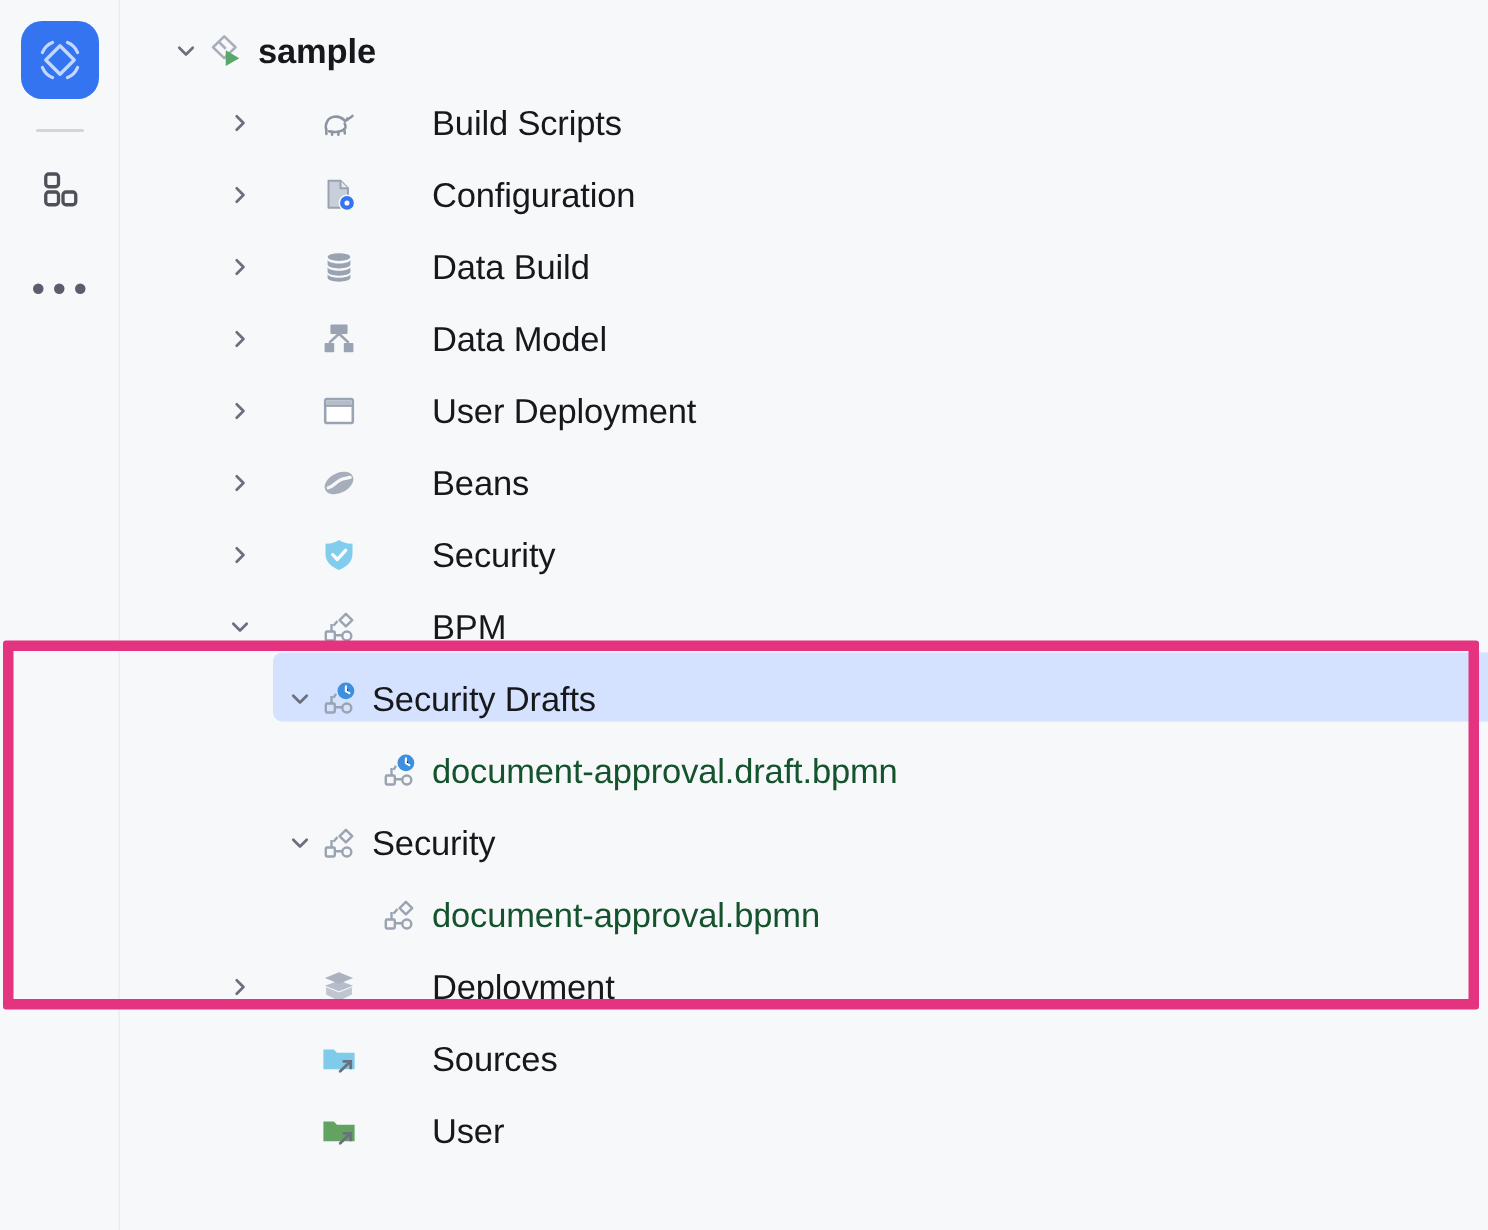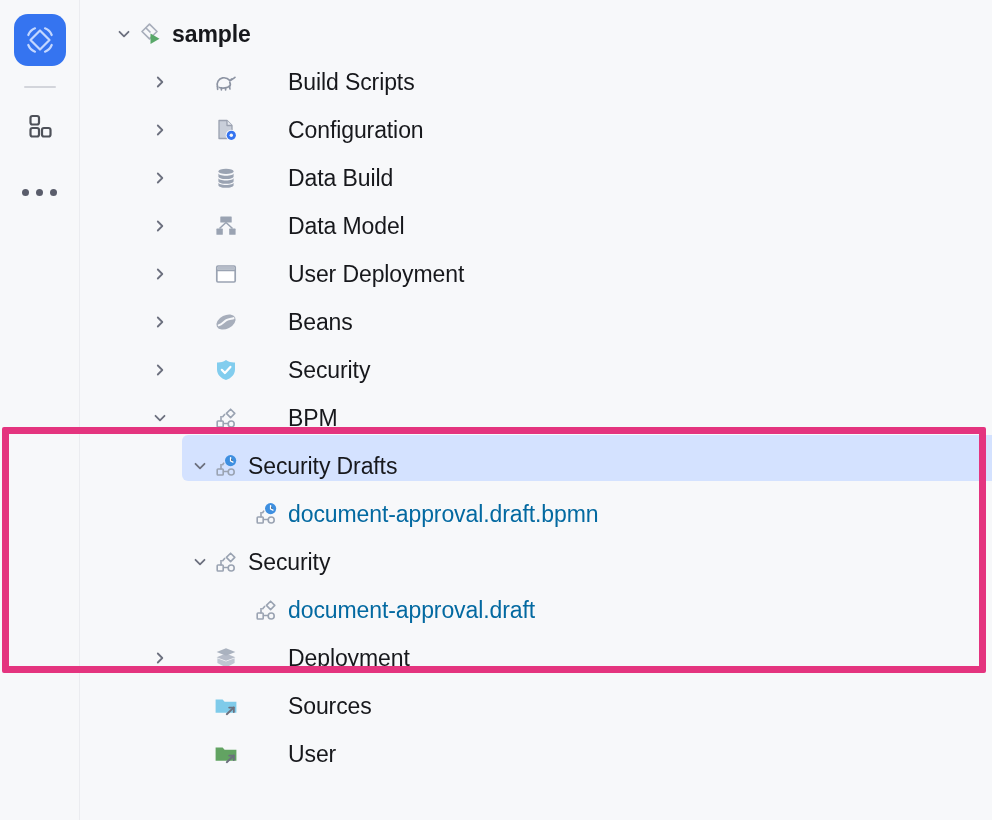--- a/index.html
+++ b/index.html
@@ -86,21 +86,21 @@
     display: flex; align-items: center; justify-content: center;
     margin-right: 8px;
   }
   .label {
     font-size: 23px;
     line-height: 28px;
     color: #17181C;
     letter-spacing: -0.1px;
   }
   .label.bold { font-weight: bold; }
-  .label.green { color: #0369a1; }
+  .label.green { color: #14532d; }
 
   
   .lvl0 { padding-left: 32px; }
   .lvl1 { padding-left: 68px; gap: 40px; }
   .lvl2 { padding-left: 108px; }
   .lvl3 { padding-left: 148px; }
 
   
   .annot {
     position: absolute;
@@ -398,21 +398,21 @@
         <span class="ico">
           <svg width="26" height="26" viewBox="0 0 26 26">
             <g fill="none" stroke="#9AA3B2" stroke-width="1.6" stroke-linejoin="round">
               <path d="M8.0 11.0 L8.0 16.5 M10.5 18.5 L15.5 18.5 M12.0 9.0 L9.3 12.2"></path>
               <rect x="4.2" y="16.0" width="6.0" height="6.0" rx="0.8"></rect>
               <circle cx="18.2" cy="19.0" r="3.0"></circle>
               <path d="M17.6 4.2 L21.8 8.4 L17.6 12.6 L13.4 8.4 Z"></path>
             </g>
           </svg>
         </span>
-        <span class="label green">document-approval.draft</span>
+        <span class="label green">document-approval.bpmn</span>
       </div>
 
       <div class="row lvl1">
         <span class="chev">
           <svg width="16" height="16" viewBox="0 0 16 16">
               <path d="M5.8 3.5 L10.3 8 L5.8 12.5" fill="none" stroke="#6C707E" stroke-width="1.8" stroke-linecap="round" stroke-linejoin="round"></path>
             </svg>
         </span>
         <span class="ico">
           <svg width="26" height="26" viewBox="0 0 26 26">

